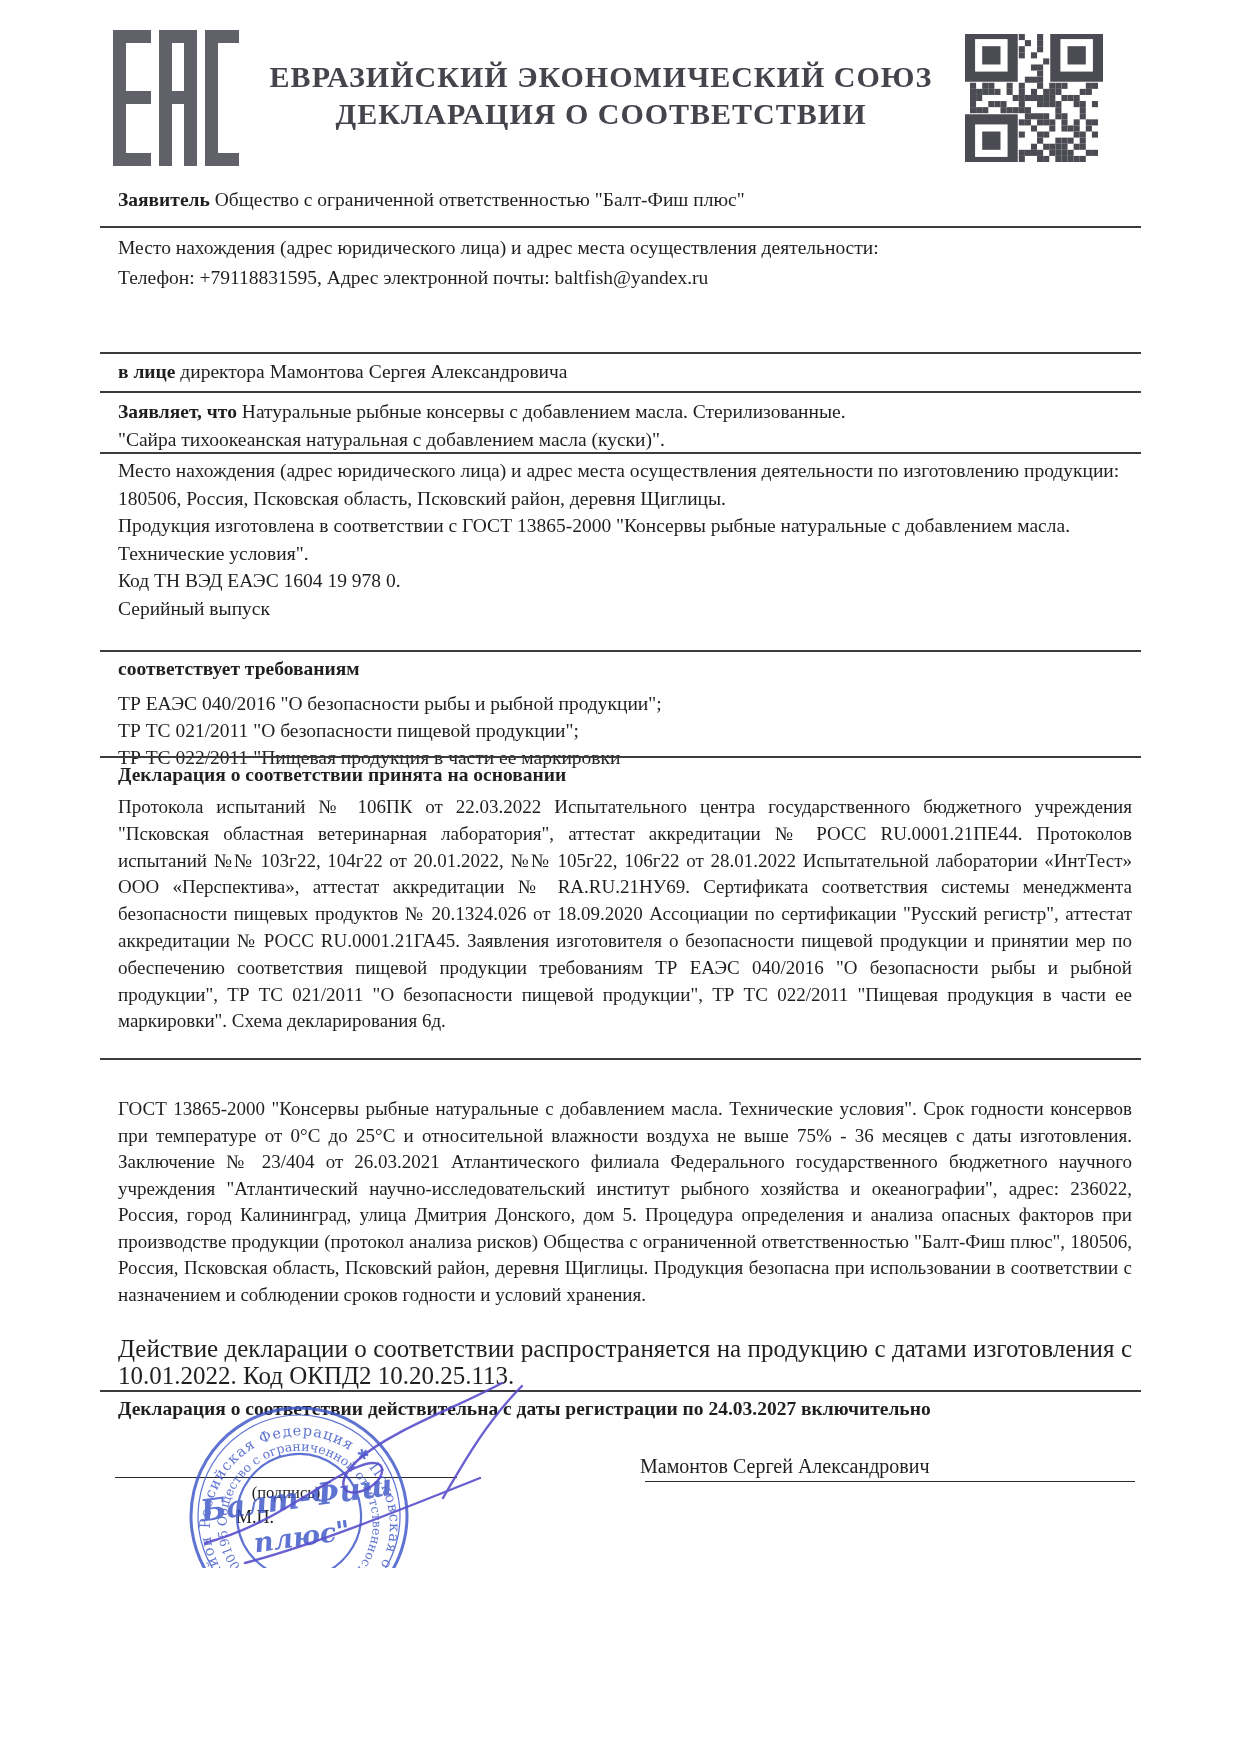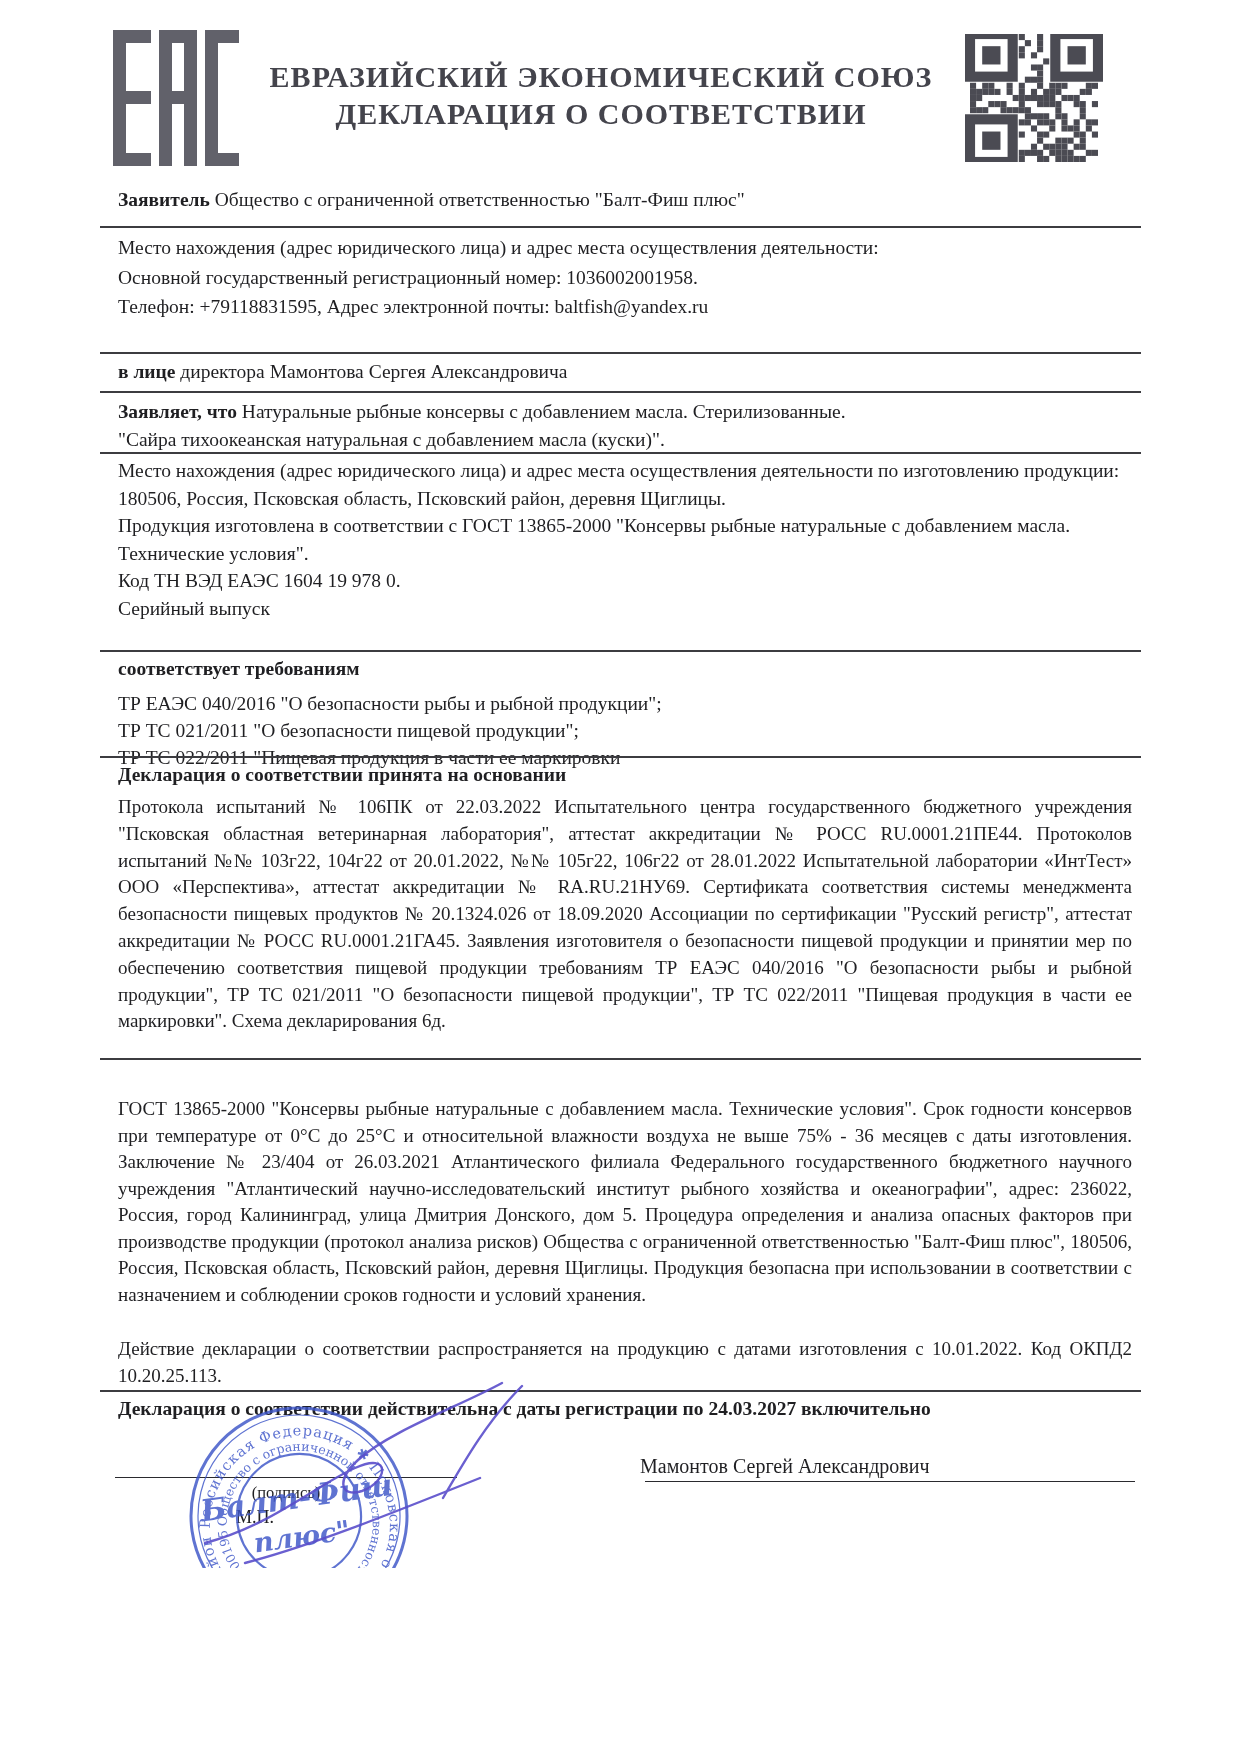--- a/index.html
+++ b/index.html
@@ -202,21 +202,20 @@
   </svg>
 
   <div class="abs blk" style="top:186px">
     <span class="lbl">Заявитель</span>
     <span> Общество с ограниченной ответственностью "Балт-Фиш плюс"</span>
   </div>
   <div class="abs rule" style="top:226px"></div>
 
   <div class="abs blk" style="top:233px;line-height:29.5px">
     <span class="ln">Место нахождения (адрес юридического лица) и адрес места осуществления деятельности:</span>
-    <span class="ln">Основной государственный регистрационный номер: 1036002001958.</span>
     <span class="ln">Телефон: +79118831595, Адрес электронной почты: baltfish@yandex.ru</span>
   </div>
   <div class="abs rule" style="top:352px"></div>
 
   <div class="abs blk" style="top:358px">
     <span class="lbl">в лице</span>
     <span> директора Мамонтова Сергея Александровича</span>
   </div>
   <div class="abs rule" style="top:391px"></div>
 
@@ -241,21 +240,21 @@
     <div>ТР ТС 021/2011 "О безопасности пищевой продукции";</div>
     <div>ТР ТС 022/2011 "Пищевая продукция в части ее маркировки</div>
   </div>
   <div class="abs rule" style="top:756px"></div>
 
   <div class="abs blk lbl" style="top:761px">Декларация о соответствии принята на основании</div>
   <div class="abs blk just" style="top:794px;line-height:26.8px;font-size:19px">Протокола испытаний № 106ПК от 22.03.2022 Испытательного центра государственного бюджетного учреждения "Псковская областная ветеринарная лаборатория", аттестат аккредитации № РОСС RU.0001.21ПЕ44. Протоколов испытаний №№ 103г22, 104г22 от 20.01.2022, №№ 105г22, 106г22 от 28.01.2022 Испытательной лаборатории «ИнтТест» ООО «Перспектива», аттестат аккредитации № RA.RU.21НУ69. Сертификата соответствия системы менеджмента безопасности пищевых продуктов № 20.1324.026 от 18.09.2020 Ассоциации по сертификации "Русский регистр", аттестат аккредитации № РОСС RU.0001.21ГА45. Заявления изготовителя о безопасности пищевой продукции и принятии мер по обеспечению соответствия пищевой продукции требованиям ТР ЕАЭС 040/2016 "О безопасности рыбы и рыбной продукции", ТР ТС 021/2011 "О безопасности пищевой продукции", ТР ТС 022/2011 "Пищевая продукция в части ее маркировки". Схема декларирования 6д.</div>
   <div class="abs rule" style="top:1058px"></div>
 
   <div class="abs blk just" style="top:1096px;line-height:26.5px;font-size:19px">ГОСТ 13865-2000 "Консервы рыбные натуральные с добавлением масла. Технические условия". Срок годности консервов при температуре от 0°С до 25°С и относительной влажности воздуха не выше 75% - 36 месяцев с даты изготовления. Заключение № 23/404 от 26.03.2021 Атлантического филиала Федерального государственного бюджетного научного учреждения "Атлантический научно-исследовательский институт рыбного хозяйства и океанографии", адрес: 236022, Россия, город Калининград, улица Дмитрия Донского, дом 5. Процедура определения и анализа опасных факторов при производстве продукции (протокол анализа рисков) Общества с ограниченной ответственностью "Балт-Фиш плюс", 180506, Россия, Псковская область, Псковский район, деревня Щиглицы. Продукция безопасна при использовании в соответствии с назначением и соблюдении сроков годности и условий хранения.</div>
-  <div class="abs blk just" style="top:1336px;line-height:26.5px;font-size:19px">Действие декларации о соответствии распространяется на продукцию с датами изготовления с 10.01.2022. Код ОКПД2 10.20.25.113.</div>
+  <div class="abs blk just" style="top:1336px;line-height:26.5px;font-size:25px">Действие декларации о соответствии распространяется на продукцию с датами изготовления с 10.01.2022. Код ОКПД2 10.20.25.113.</div>
   <div class="abs rule" style="top:1390px"></div>
 
   <div class="abs blk boldline" style="top:1395px">Декларация о соответствии  действительна с даты регистрации по 24.03.2027 включительно</div>
 
   <div class="abs sigline" style="left:115px;top:1477px;width:342px"></div>
   <div class="abs caption" style="left:115px;top:1483px;width:342px">(подпись)</div>
   <div class="abs caption" style="left:115px;top:1507px;width:280px;font-size:18px">М.П.</div>
 
   <div class="abs name-center" style="left:640px;top:1455px;width:495px">Мамонтов Сергей Александрович</div>
   <div class="abs sigline" style="left:645px;top:1481px;width:490px"></div>

